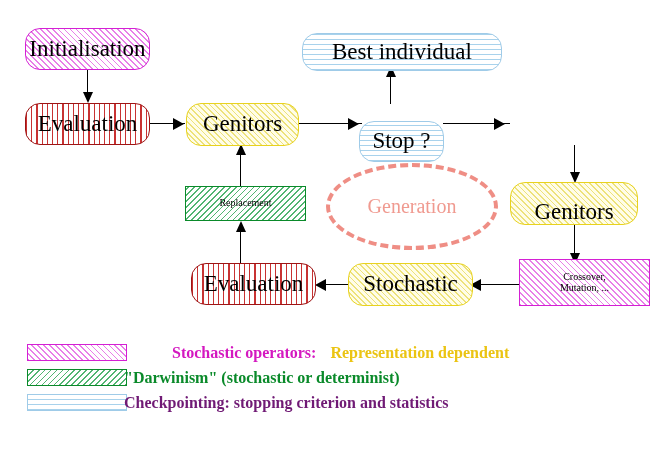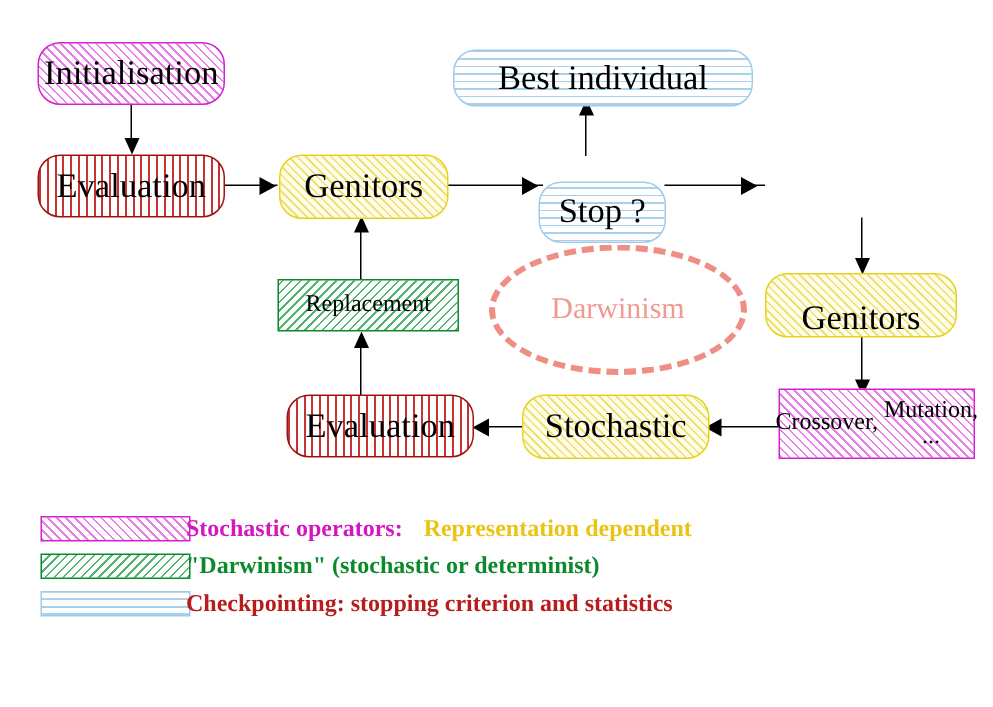--- a/index.html
+++ b/index.html
@@ -140,38 +140,38 @@
     height: 17px;
     box-sizing: border-box;
   }
   .legend-text {
     position: absolute;
     left: 124px;
     font-size: 16px;
     font-weight: bold;
     white-space: nowrap;
   }
-  .lt-magenta { color: #d418c0; }
+  .lt-magenta { color: #d418c0; margin-left: 48px; }
   .lt-gold    { color: #ebc413; }
   .lt-green   { color: #0a8a2a; }
   .lt-red     { color: #cc1111; }
-  .lt-blue    { color: #b91c1c; }
+  .lt-blue    { color: #701a75; }
   .legend-text .seg2 { margin-left: 14px; }
 
   .t24 { font-size: 23px; border-radius: 15px; }
   .t21 { font-size: 20px; }
-  .t15 { font-size: 16px; }
+  .t15 { font-size: 10px; }
 </style>
 </head>
 <body>
 
 <div id="canvas">
 
   <div class="dashed-ellipse t21" style="left:326px; top:163px; width:172px; height:87px;">
-    <span class="lbl">Darwinism</span>
+    <span class="lbl">Generation</span>
   </div>
 
   <div class="conn v" style="left:87px; top:70px; height:24px;"></div>
   <div class="arrow down" style="left:83px; top:92px;"></div>
 
   <div class="conn h" style="left:149px; top:123px; width:36px;"></div>
   <div class="arrow right" style="left:173px; top:118px;"></div>
 
   <div class="conn h" style="left:298px; top:123px; width:64px;"></div>
   <div class="arrow right" style="left:348px; top:118px;"></div>
@@ -218,21 +218,21 @@
 
   <div class="node fill-blue rounded t24" style="left:359px; top:104px; width:85px; height:41px;margin-top:17px;">
     <span class="lbl">Stop ?</span>
   </div>
 
 
   <div class="node fill-yellow ellipse t24" style="left:510px; top:182px; width:128px; height:43px;align-items:flex-end;">
     <span class="lbl">Genitors</span>
   </div>
 
-  <div class="node fill-magenta t15" style="left:519px; top:259px; width:131px; height:47px; flex-direction:row;">
+  <div class="node fill-magenta t15" style="left:519px; top:259px; width:131px; height:47px; flex-direction:column;">
     <span class="lbl">Crossover,</span>
     <span class="lbl">Mutation, ...</span>
   </div>
 
   <div class="node fill-yellow ellipse t24" style="left:348px; top:263px; width:125px; height:43px;">
     <span class="lbl">Stochastic</span>
   </div>
 
   <div class="node fill-red t24" style="left:191px; top:263px; width:125px; height:42px;">
     <span class="lbl">Evaluation</span>

